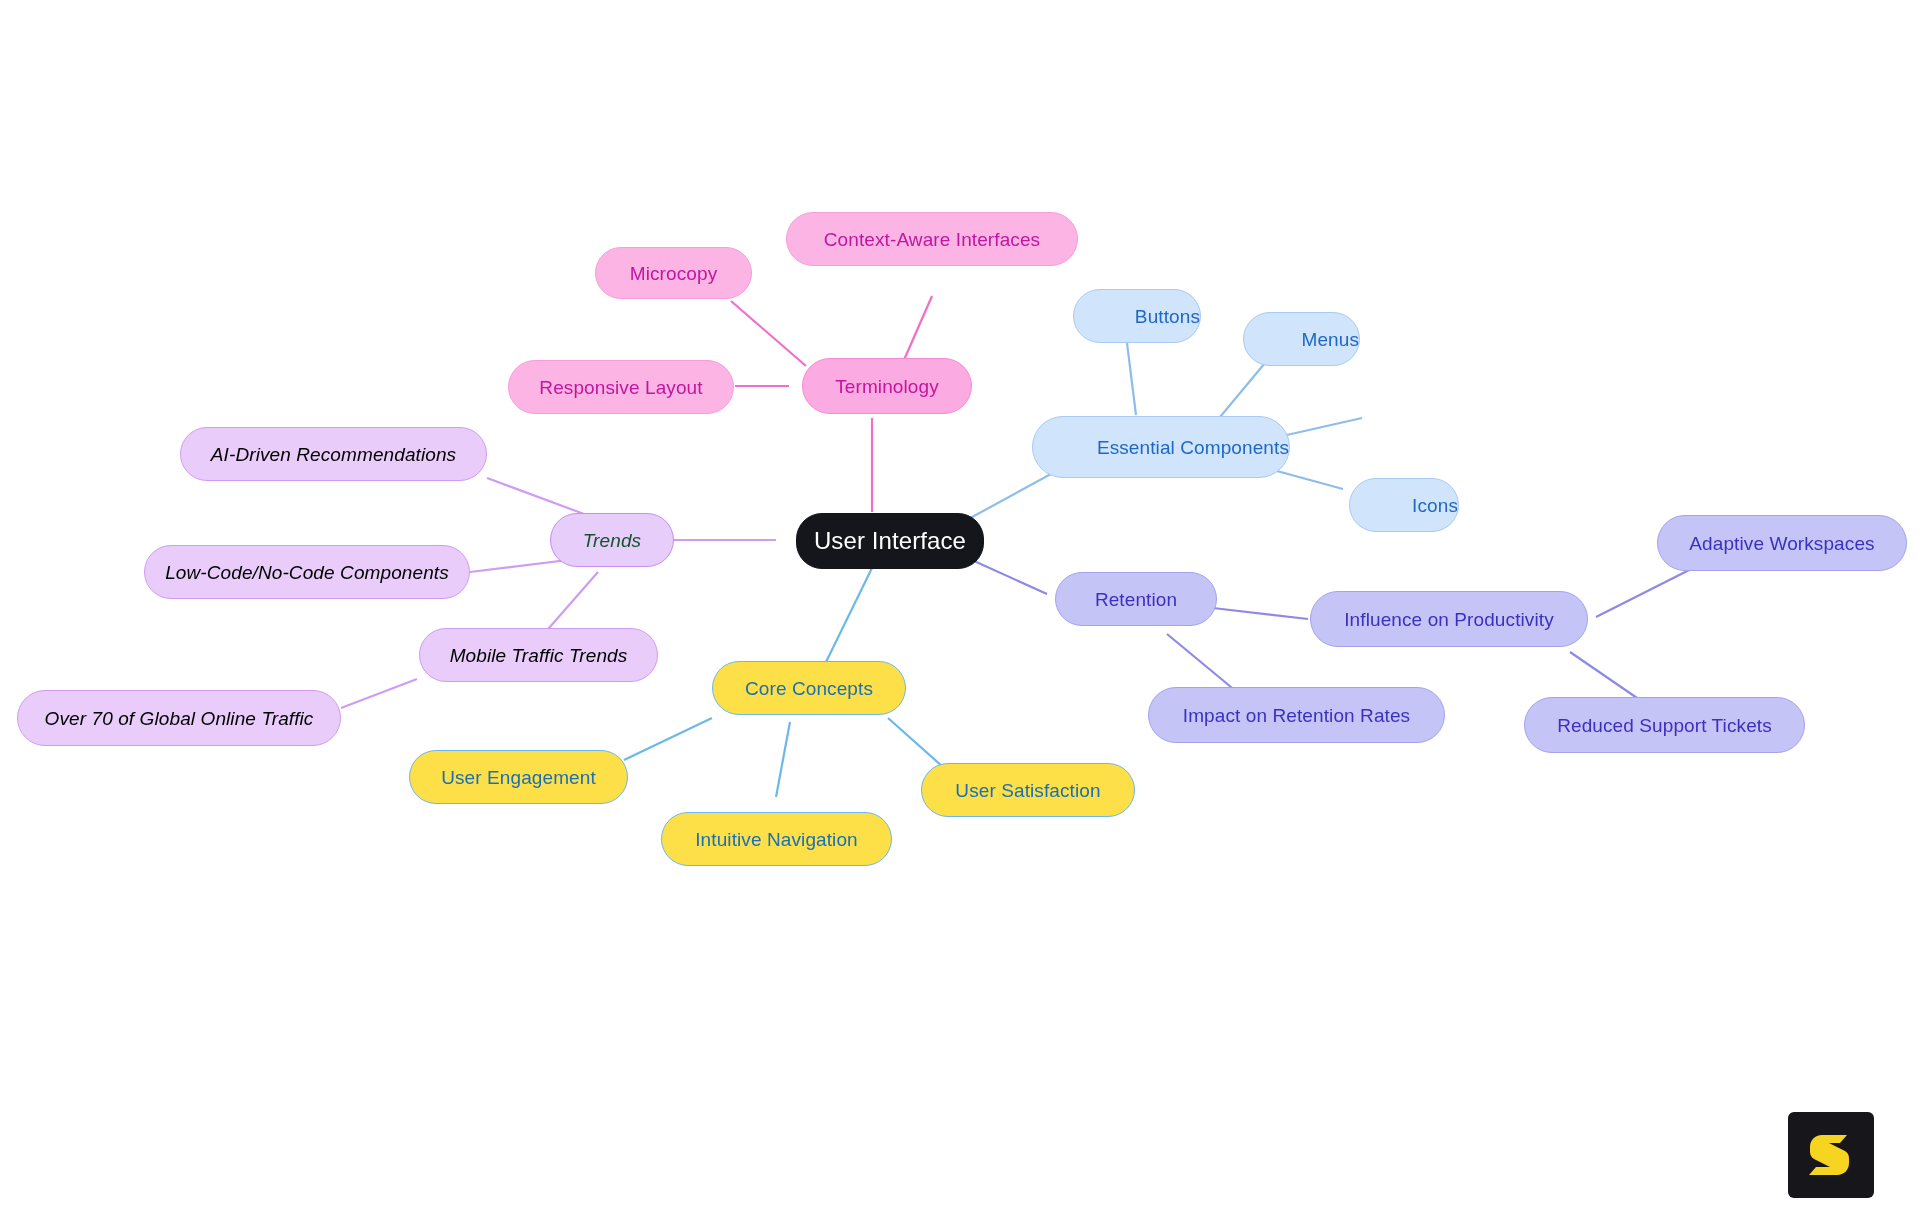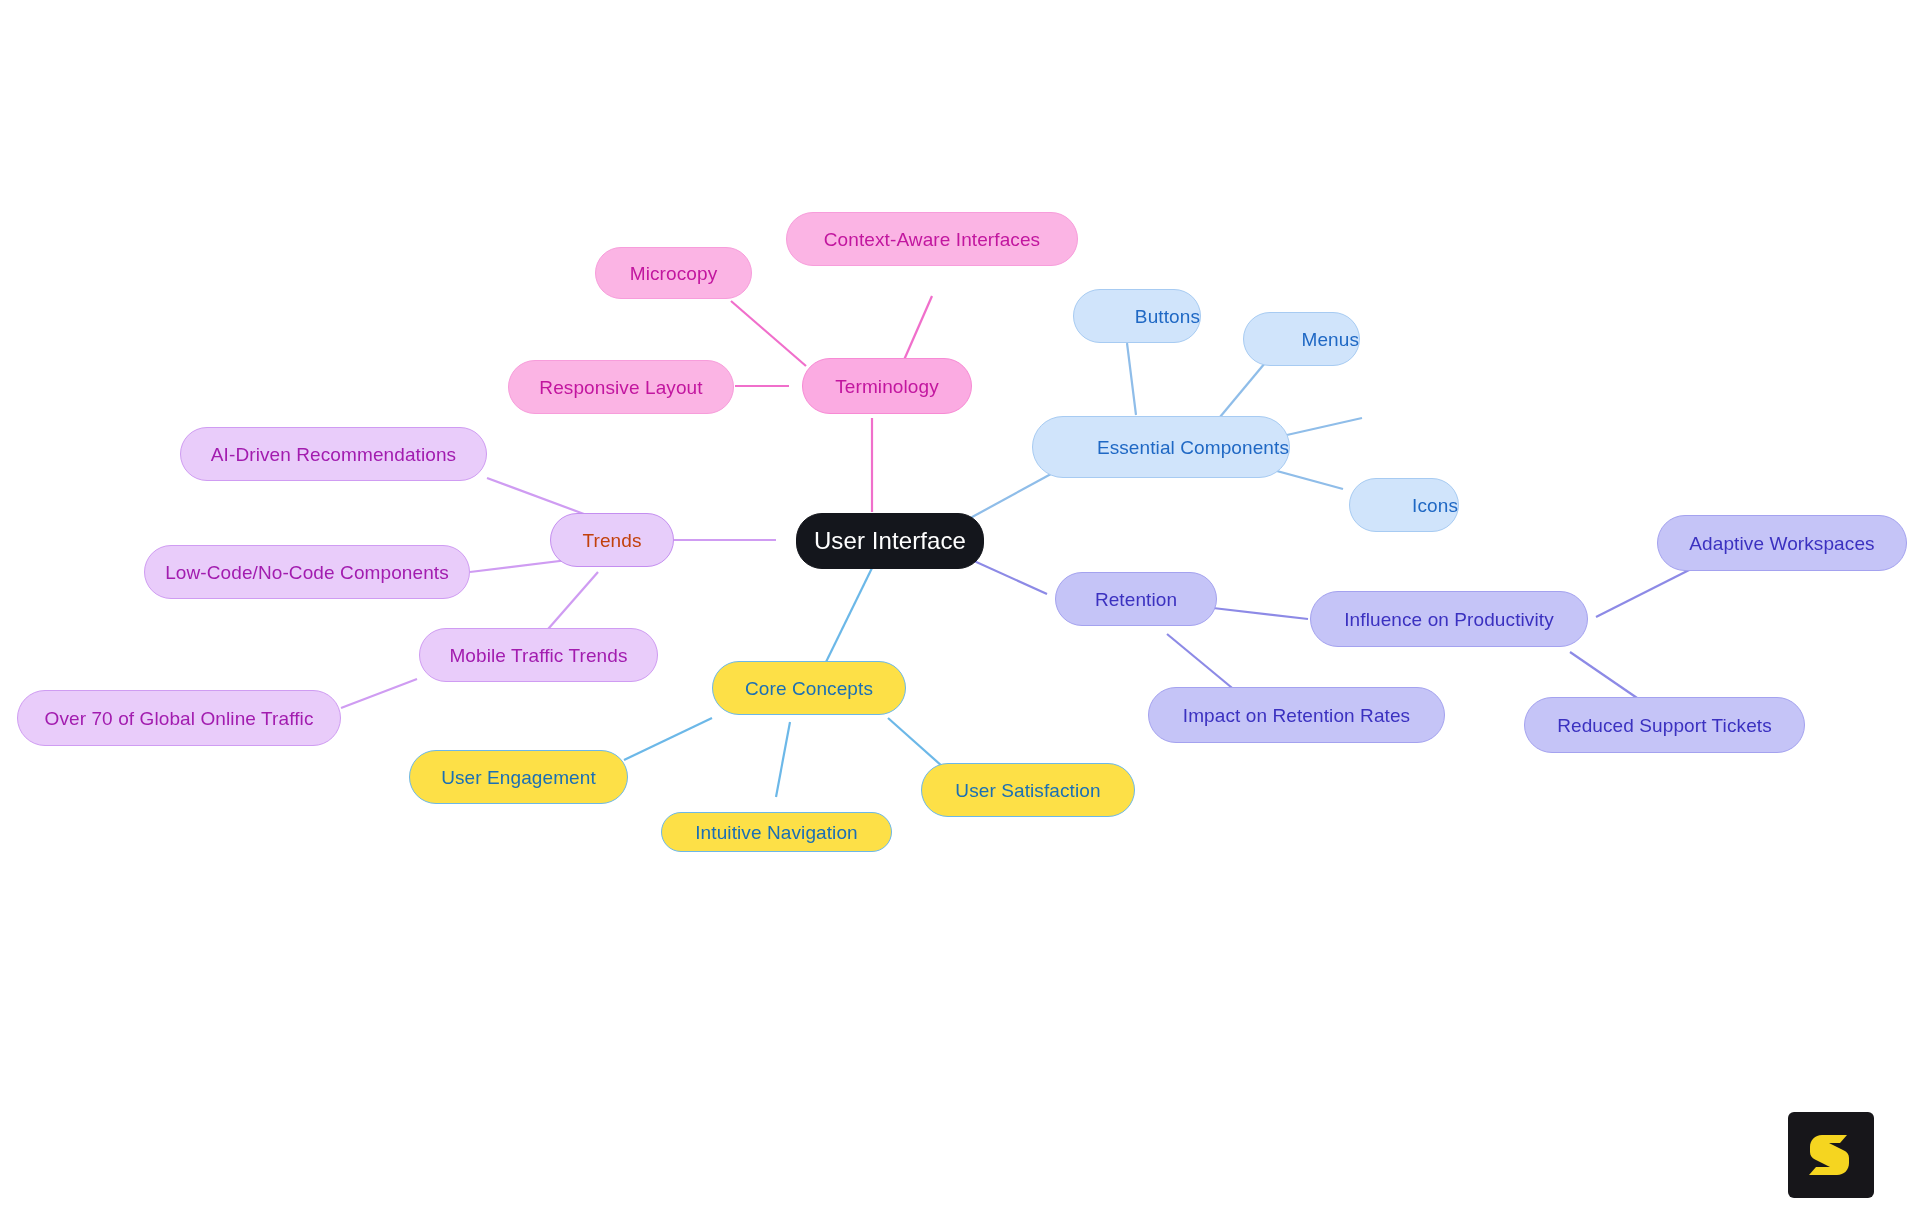--- a/index.html
+++ b/index.html
@@ -63,26 +63,28 @@
   .pink-child {
     background: #fbb4e4;
     border-color: #f79ddb;
     color: #c2169f;
   }
 
   
   .violet {
     background: #e7cdfa;
     border-color: #c48ef0;
-    color: #c2410c;
+    color: #14532d;
+    font-style: italic;
   }
   .violet-child {
     background: #e9ccfa;
     border-color: #cf9cf2;
-    color: #a21caf;
+    color: #000000;
+    font-style: italic;
   }
 
   
   .lblue {
     background: #d0e4fb;
     border-color: #a7cbf2;
     color: #1f68c4;
     justify-content: flex-end;
   }
 
@@ -212,21 +214,21 @@
   <div class="node peri" style="left:1148px; top:687px; width:297px; height:56px; font-size:19px;">
     <span class="node-label">Impact on Retention Rates</span>
   </div>
 
   <div class="node sblue" style="left:712px; top:661px; width:194px; height:54px; font-size:19px;">
     <span class="node-label">Core Concepts</span>
   </div>
   <div class="node sblue" style="left:409px; top:750px; width:219px; height:54px; font-size:19px;">
     <span class="node-label">User Engagement</span>
   </div>
-  <div class="node sblue" style="left:661px; top:812px; width:231px; height:40px; font-size:19px;">
+  <div class="node sblue" style="left:661px; top:812px; width:231px; height:54px; font-size:19px;">
     <span class="node-label">Intuitive Navigation</span>
   </div>
   <div class="node sblue" style="left:921px; top:763px; width:214px; height:54px; font-size:19px;">
     <span class="node-label">User Satisfaction</span>
   </div>
 
   <div class="logo" style="left:1788px; top:1112px; width:86px; height:86px;">
     <svg width="54" height="54" viewBox="0 0 54 54" xmlns="http://www.w3.org/2000/svg">
       <path d="M43 7 H18 C11 7 6 12 6 19 V24 C6 27.5 8 30 11 31.5 L26 39 H12 L5 47 H33 C40 47 45 42 45 35 V30 C45 26.5 43 24 40 22.5 L25 15 H36 Z" fill="#f5d520"></path>
     </svg>

